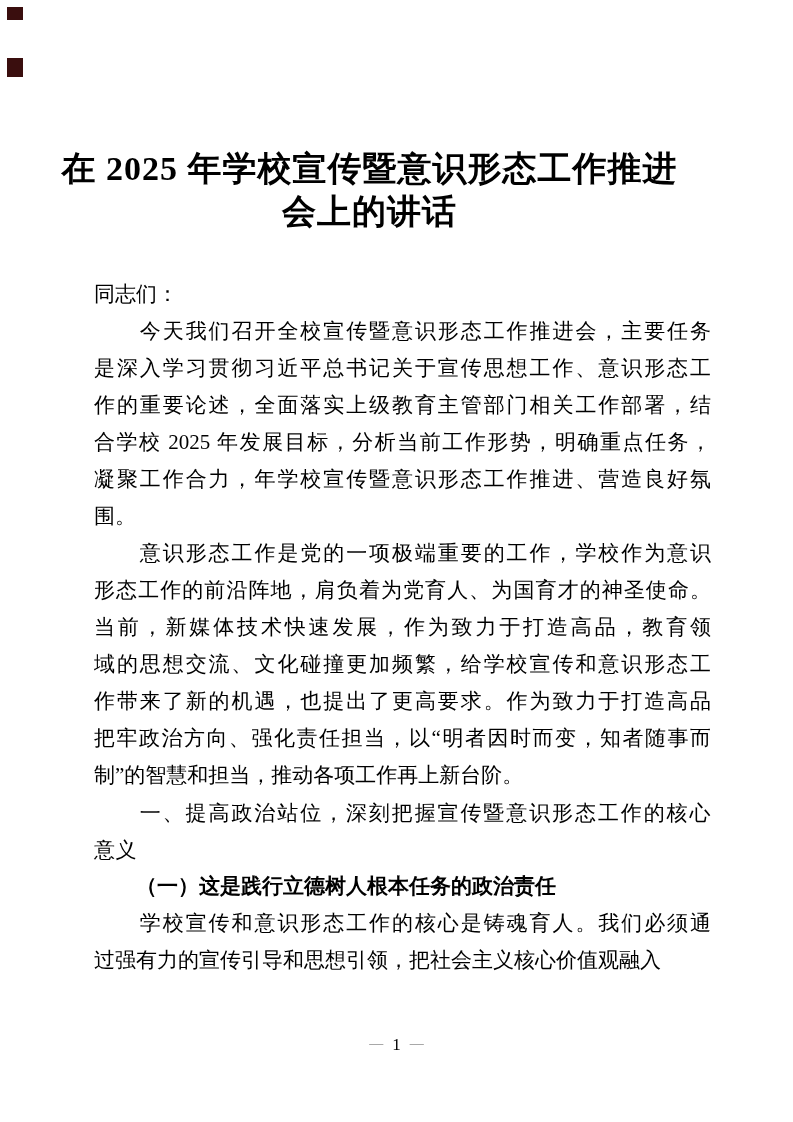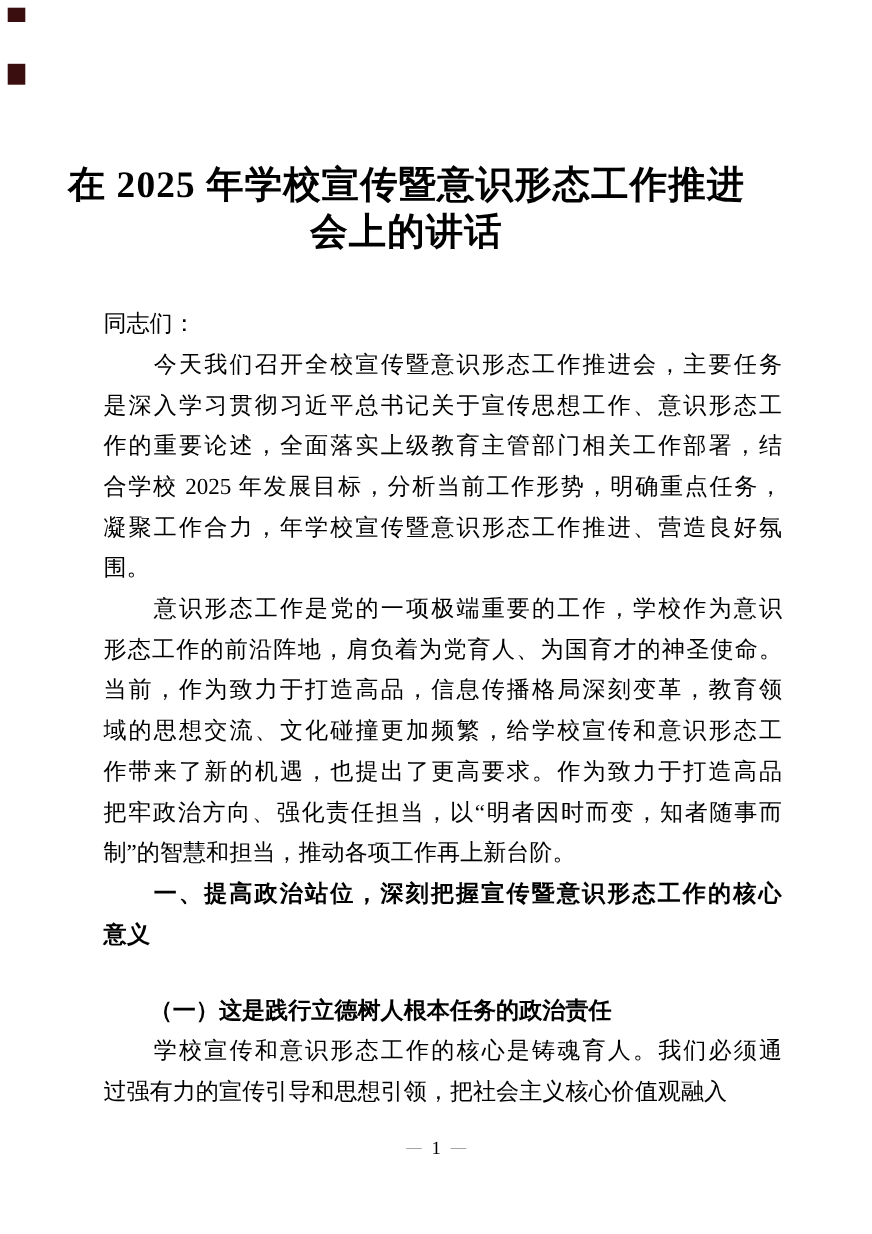--- a/index.html
+++ b/index.html
@@ -22,22 +22,22 @@
   }
   .title-block .line{text-align:center;text-align-last:center;}
 
   .content{
     position:absolute;top:276px;left:94px;width:617px;
     font-size:21px;line-height:37px;
   }
   .para{margin:0;padding:0;}
   .para .line{text-align:justify;text-align-last:justify;}
   .para .line:last-child{text-align-last:left;}
-  .para.h1{font-weight:bold;font-family:"Liberation Sans", sans-serif;letter-spacing:0.5px;}
-  .para.h2{font-weight:bold;margin-top:32px;}
+  .para.h1{font-weight:normal;font-family:"Liberation Sans", sans-serif;letter-spacing:0.5px;}
+  .para.h2{font-weight:bold;}
 
   .footer{
     position:absolute;top:1034px;left:0;width:793px;
     text-align:center;font-size:17px;line-height:20px;
   }
   .footer .dash{color:#8c8c8c;font-size:14px;vertical-align:2px;}
   .footer .num{color:#000;margin:0 9px;}
 </style>
 </head>
 <body>
@@ -60,21 +60,21 @@
         <div class="line">　　今天我们召开全校宣传暨意识形态工作推进会，主要任务</div>
         <div class="line">是深入学习贯彻习近平总书记关于宣传思想工作、意识形态工</div>
         <div class="line">作的重要论述，全面落实上级教育主管部门相关工作部署，结</div>
         <div class="line">合学校 2025 年发展目标，分析当前工作形势，明确重点任务，</div>
         <div class="line">凝聚工作合力，年学校宣传暨意识形态工作推进、营造良好氛</div>
         <div class="line">围。</div>
       </div>
     <div class="para">
         <div class="line">　　意识形态工作是党的一项极端重要的工作，学校作为意识</div>
         <div class="line">形态工作的前沿阵地，肩负着为党育人、为国育才的神圣使命。</div>
-        <div class="line">当前，作为致力于打造高品，信息传播格局深刻变革，教育领</div>
+        <div class="line">当前，新媒体技术快速发展，作为致力于打造高品，教育领</div>
         <div class="line">域的思想交流、文化碰撞更加频繁，给学校宣传和意识形态工</div>
         <div class="line">作带来了新的机遇，也提出了更高要求。作为致力于打造高品</div>
         <div class="line">把牢政治方向、强化责任担当，以“明者因时而变，知者随事而</div>
         <div class="line">制”的智慧和担当，推动各项工作再上新台阶。</div>
       </div>
     <div class="para h1">
         <div class="line">　　一、提高政治站位，深刻把握宣传暨意识形态工作的核心</div>
         <div class="line">意义</div>
       </div>
     <div class="para h2">

